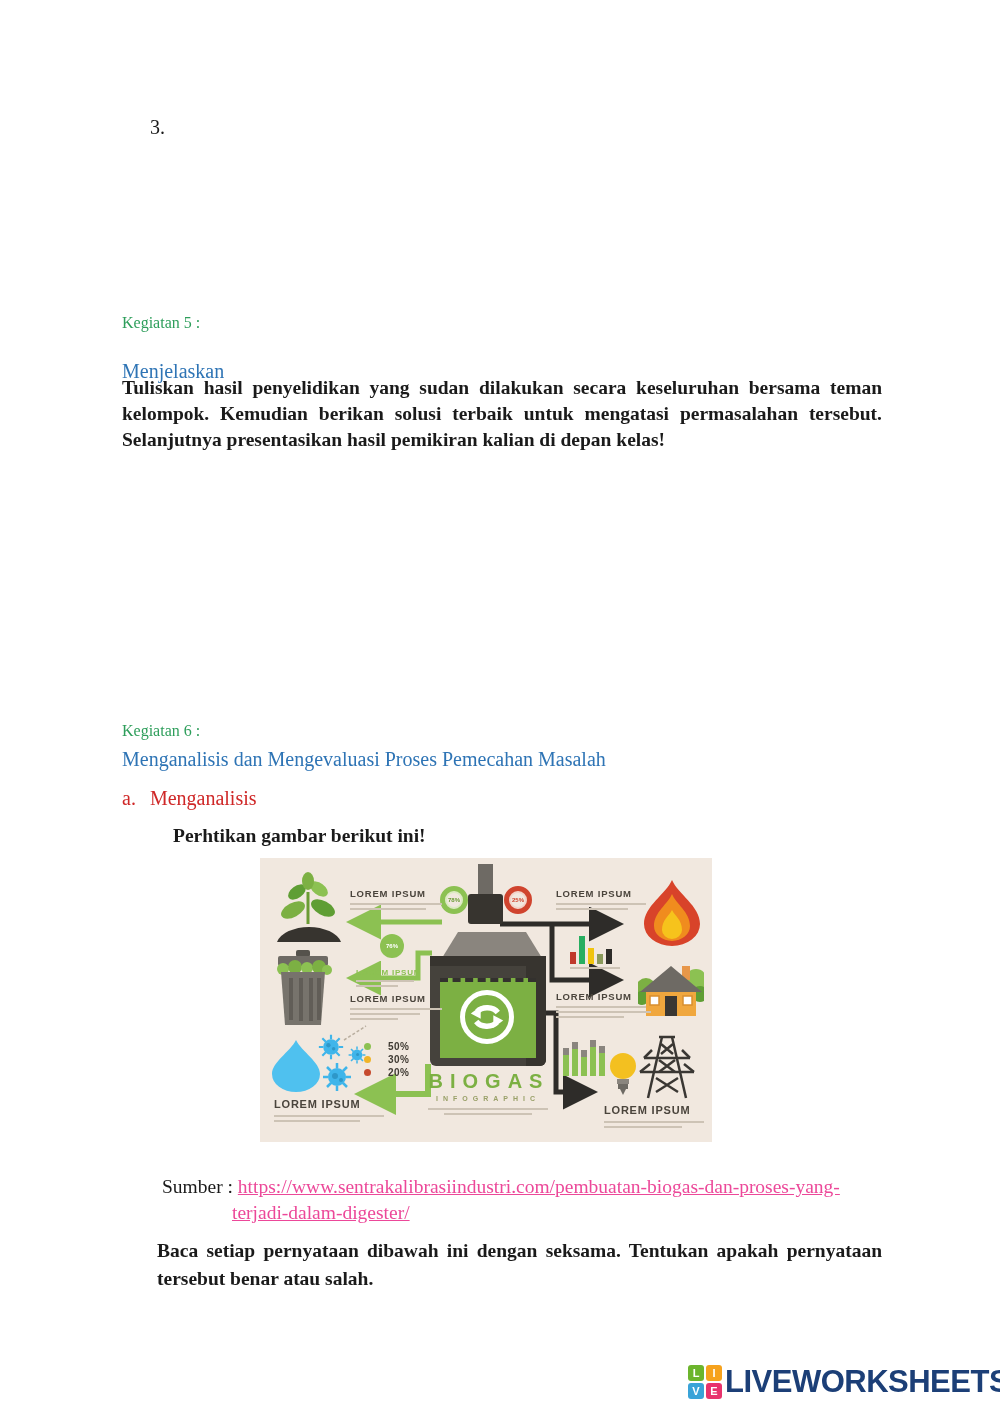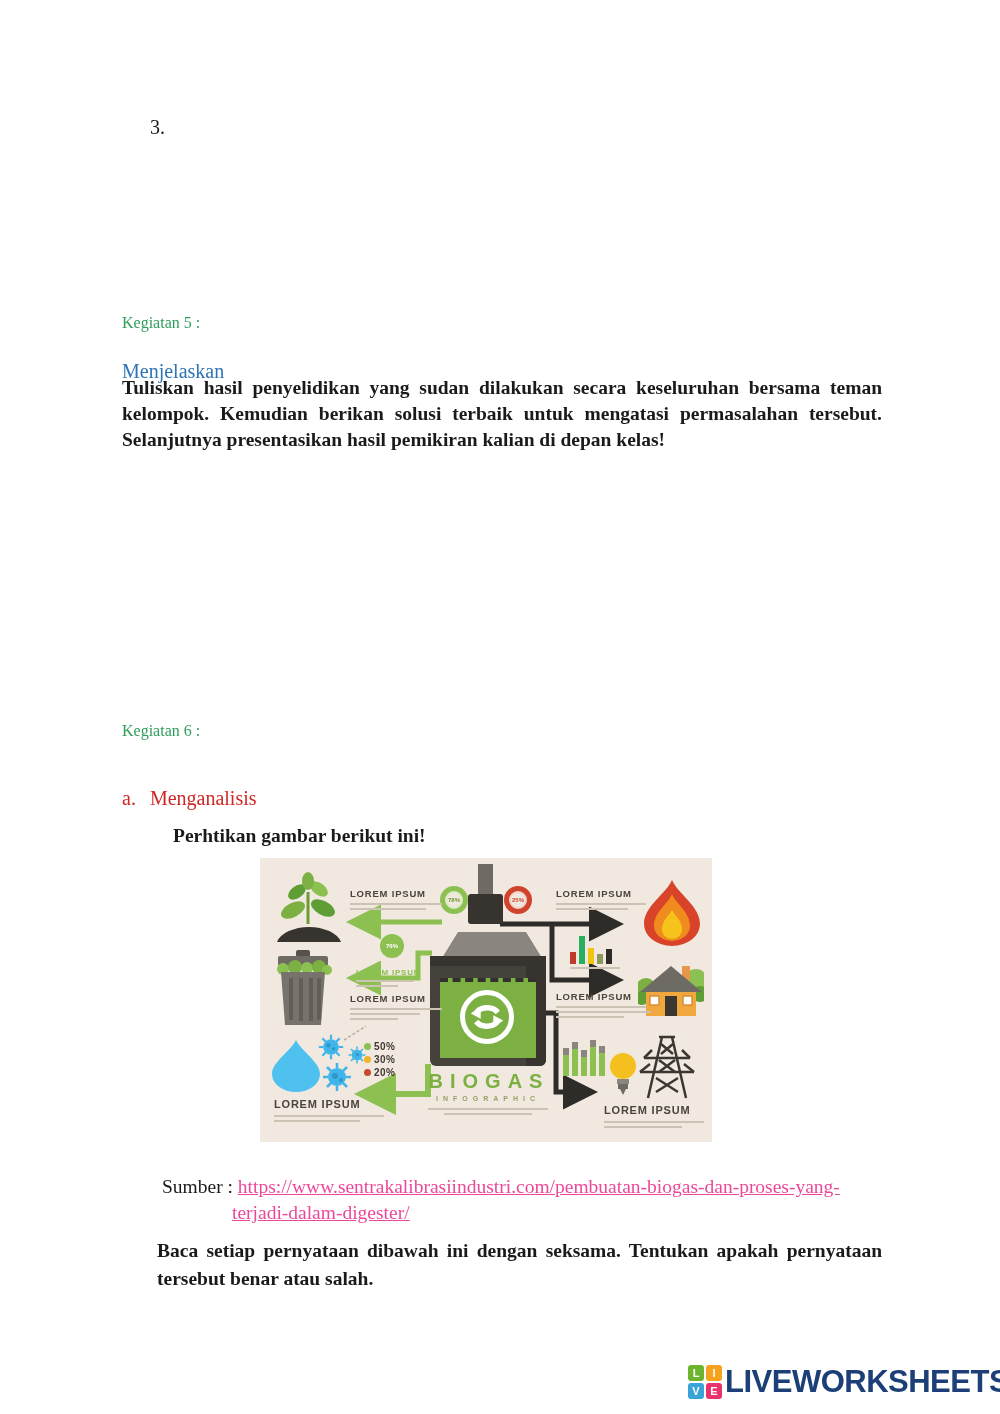--- a/index.html
+++ b/index.html
@@ -78,21 +78,21 @@
   .donut-green { left:180px; top:28px; border:5px solid #8cc152; color:#6b9c34;
                  box-shadow:0 0 0 2px #dcebc2 inset; }
   .donut-red { left:244px; top:28px; border:5px solid #d0442e; color:#d0442e;
                box-shadow:0 0 0 2px #f3d3c9 inset; }
   .circle-green { left:120px; top:76px; width:24px; height:24px; border-radius:50%;
                   background:#8cc152; color:#ffffff; display:flex; align-items:center;
                   justify-content:center; font-weight:bold; font-size:6px; }
 
   
   .legend { left:104px; top:182px; width:60px; }
-  .legend-row { position:static; display:flex; align-items:center; gap:3px; height:13px; }
+  .legend-row { position:static; display:flex; align-items:center; gap:17px; height:13px; }
   .legend-dot { position:static; width:7px; height:7px; border-radius:50%; }
   .legend-label { position:static; font-weight:bold; font-size:10px; color:#3f3a33; letter-spacing:0.5px; }
 
   
   .minibars { left:310px; top:78px; width:52px; height:28px; display:flex; align-items:flex-end; gap:3px; }
   .minibars div { position:static; width:6px; }
   .minibar-line { left:310px; top:109px; width:50px; height:2px; background:#cdc3b5; }
   .greenbars { left:303px; top:180px; width:46px; height:38px; display:flex; align-items:flex-end; gap:3px; }
   .greenbars div { position:static; width:6px; background:linear-gradient(#8a857e 0 7px, #8cc152 7px 100%); }
 </style>
@@ -101,20 +101,21 @@
 
 <div class="page">
 
   <div class="abs item-number">3.</div>
 
   <div class="abs k5-title h-green">Kegiatan 5 :</div>
   <div class="abs k5-sub h-blue">Menjelaskan</div>
   <div class="abs k5-body">Tuliskan hasil penyelidikan yang sudan dilakukan secara keseluruhan bersama teman kelompok. Kemudian berikan solusi terbaik untuk mengatasi permasalahan tersebut. Selanjutnya presentasikan hasil pemikiran kalian di depan kelas!</div>
 
   <div class="abs k6-title h-green">Kegiatan 6 :</div>
+  <div class="abs k6-sub h-blue">Menganalisis dan Mengevaluasi Proses Pemecahan Masalah</div>
   <div class="abs k6-item h-red">
     <span class="marker">a.</span><span>Menganalisis</span>
   </div>
   <div class="abs instruction">Perhtikan gambar berikut ini!</div>
 
   <div class="abs info">
 
     <svg class="connectors" width="452" height="284">
       <defs>
         <marker id="mg" markerWidth="7" markerHeight="7" refX="5" refY="3.5" orient="auto">

